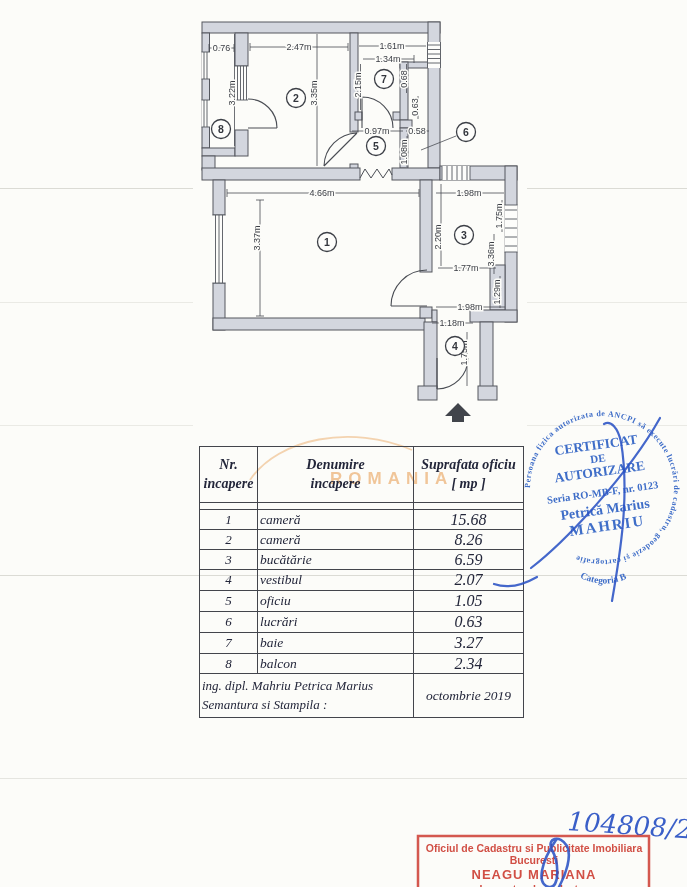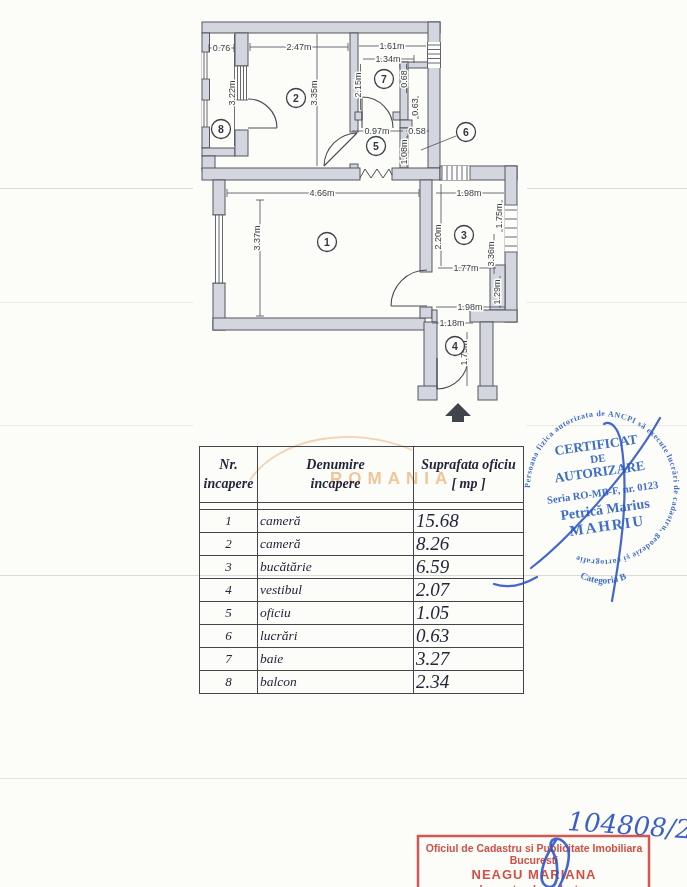--- a/index.html
+++ b/index.html
@@ -35,21 +35,21 @@
   table.areas {
     position:absolute; left:199px; top:446px; width:324px;
     border-collapse:collapse; table-layout:fixed;
     font-family:"Liberation Serif", serif; font-style:italic; color:#23263a;
     background:transparent;
   }
   table.areas td { border:1.6px solid #43454c; padding:0 2px; overflow:hidden;font-style:italic; }
   td.hdr { font-weight:bold; font-size:14px; text-align:center; line-height:1.3; }
   td.nr  { text-align:center; font-size:13px; }
   td.nm  { font-size:13.5px; padding-left:28px; }
-  td.ar  { text-align:left; font-size:19px; }
+  td.ar  { text-align:center; font-size:16px; }
   td.tot { font-weight:bold; font-size:14px; text-align:center; }
   td.bodycell { font-size:13px; padding:2px 10px; line-height:1.45; }
   td.datecell { text-align:center; font-size:13.5px; }
   tr.spacer td { padding:0; height:6px; }
 
   
   .st-blue { fill:#2f62c4; font-family:"Liberation Serif", serif; font-weight:bold;
              text-anchor:middle; opacity:.92; }
   .ring    { font-size:8px; letter-spacing:.6px; text-anchor:start; }
   .cat     { font-size:9.5px; }
@@ -273,20 +273,27 @@
     <tr style="height:21px">
       <td class="nr">7</td>
       <td class="nm">baie</td>
       <td class="ar">3.27</td>
     </tr>
     <tr style="height:20px">
       <td class="nr">8</td>
       <td class="nm">balcon</td>
       <td class="ar">2.34</td>
     </tr>
+    <tr style="height:44px">
+      <td class="bodycell" colspan="2">
+        <div>ing. dipl. Mahriu Petrica Marius</div>
+        <div>Semantura si Stampila :</div>
+      </td>
+      <td class="datecell">octombrie 2019</td>
+    </tr>
   </tbody>
     </table>
 
   <svg class="layer" viewBox="0 0 687 887">
     <defs>
       <path id="ringPath" d="M 530 488 A 72 72 0 1 1 674 488 A 72 72 0 1 1 530 488"></path>
       <path id="catPath" d="M 552 543 A 54 54 0 0 0 656 545"></path>
     </defs>
 
     <g>

